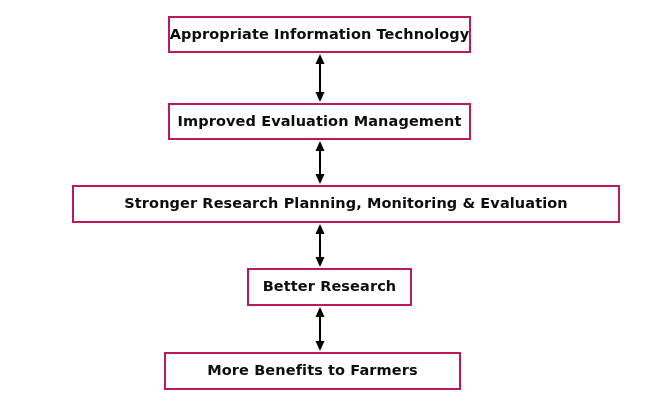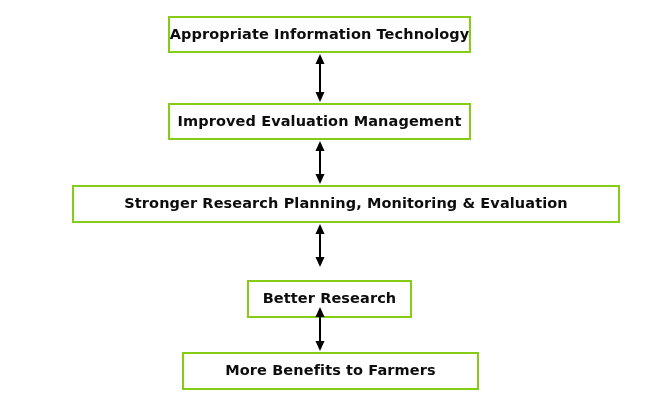--- a/index.html
+++ b/index.html
@@ -19,21 +19,21 @@
     left: 0;
     top: 0;
     width: 659px;
     height: 404px;
     background: #ffffff;
   }
   .flow-box {
     position: absolute;
     box-sizing: border-box;
     background: #ffffff;
-    border: 2px solid #84cc16;
+    border: 2px solid #be185d;
     display: flex;
     align-items: center;
     justify-content: center;
     text-align: center;
   }
   .flow-box-label {
     font-family: "DejaVu Sans", "Liberation Sans", sans-serif;
     font-weight: bold;
     font-size: 14.5px;
     color: #0d0d0d;
@@ -42,22 +42,22 @@
     white-space: nowrap;
   }
   .flow-arrow {
     position: absolute;
     display: block;
   }
   
   #box-0 { left: 168px; top: 16px;  width: 303px; height: 37px; }
   #box-1 { left: 168px; top: 103px; width: 303px; height: 37px; }
   #box-2 { left: 72px;  top: 185px; width: 548px; height: 38px; }
-  #box-3 { left: 247px; top: 268px; width: 165px; height: 38px; margin-top: 12px; }
-  #box-4 { left: 182px; top: 352px; width: 297px; height: 38px; }
+  #box-3 { left: 247px; top: 268px; width: 165px; height: 38px; }
+  #box-4 { left: 164px; top: 352px; width: 297px; height: 38px; }
   
   #arrow-0 { left: 306px; top: 53px;  width: 28px; height: 50px; }
   #arrow-1 { left: 306px; top: 140px; width: 28px; height: 45px; }
   #arrow-2 { left: 306px; top: 223px; width: 28px; height: 45px; }
   #arrow-3 { left: 306px; top: 306px; width: 28px; height: 46px; }
 </style>
 </head>
 <body>
 
 <div id="diagram-canvas">

